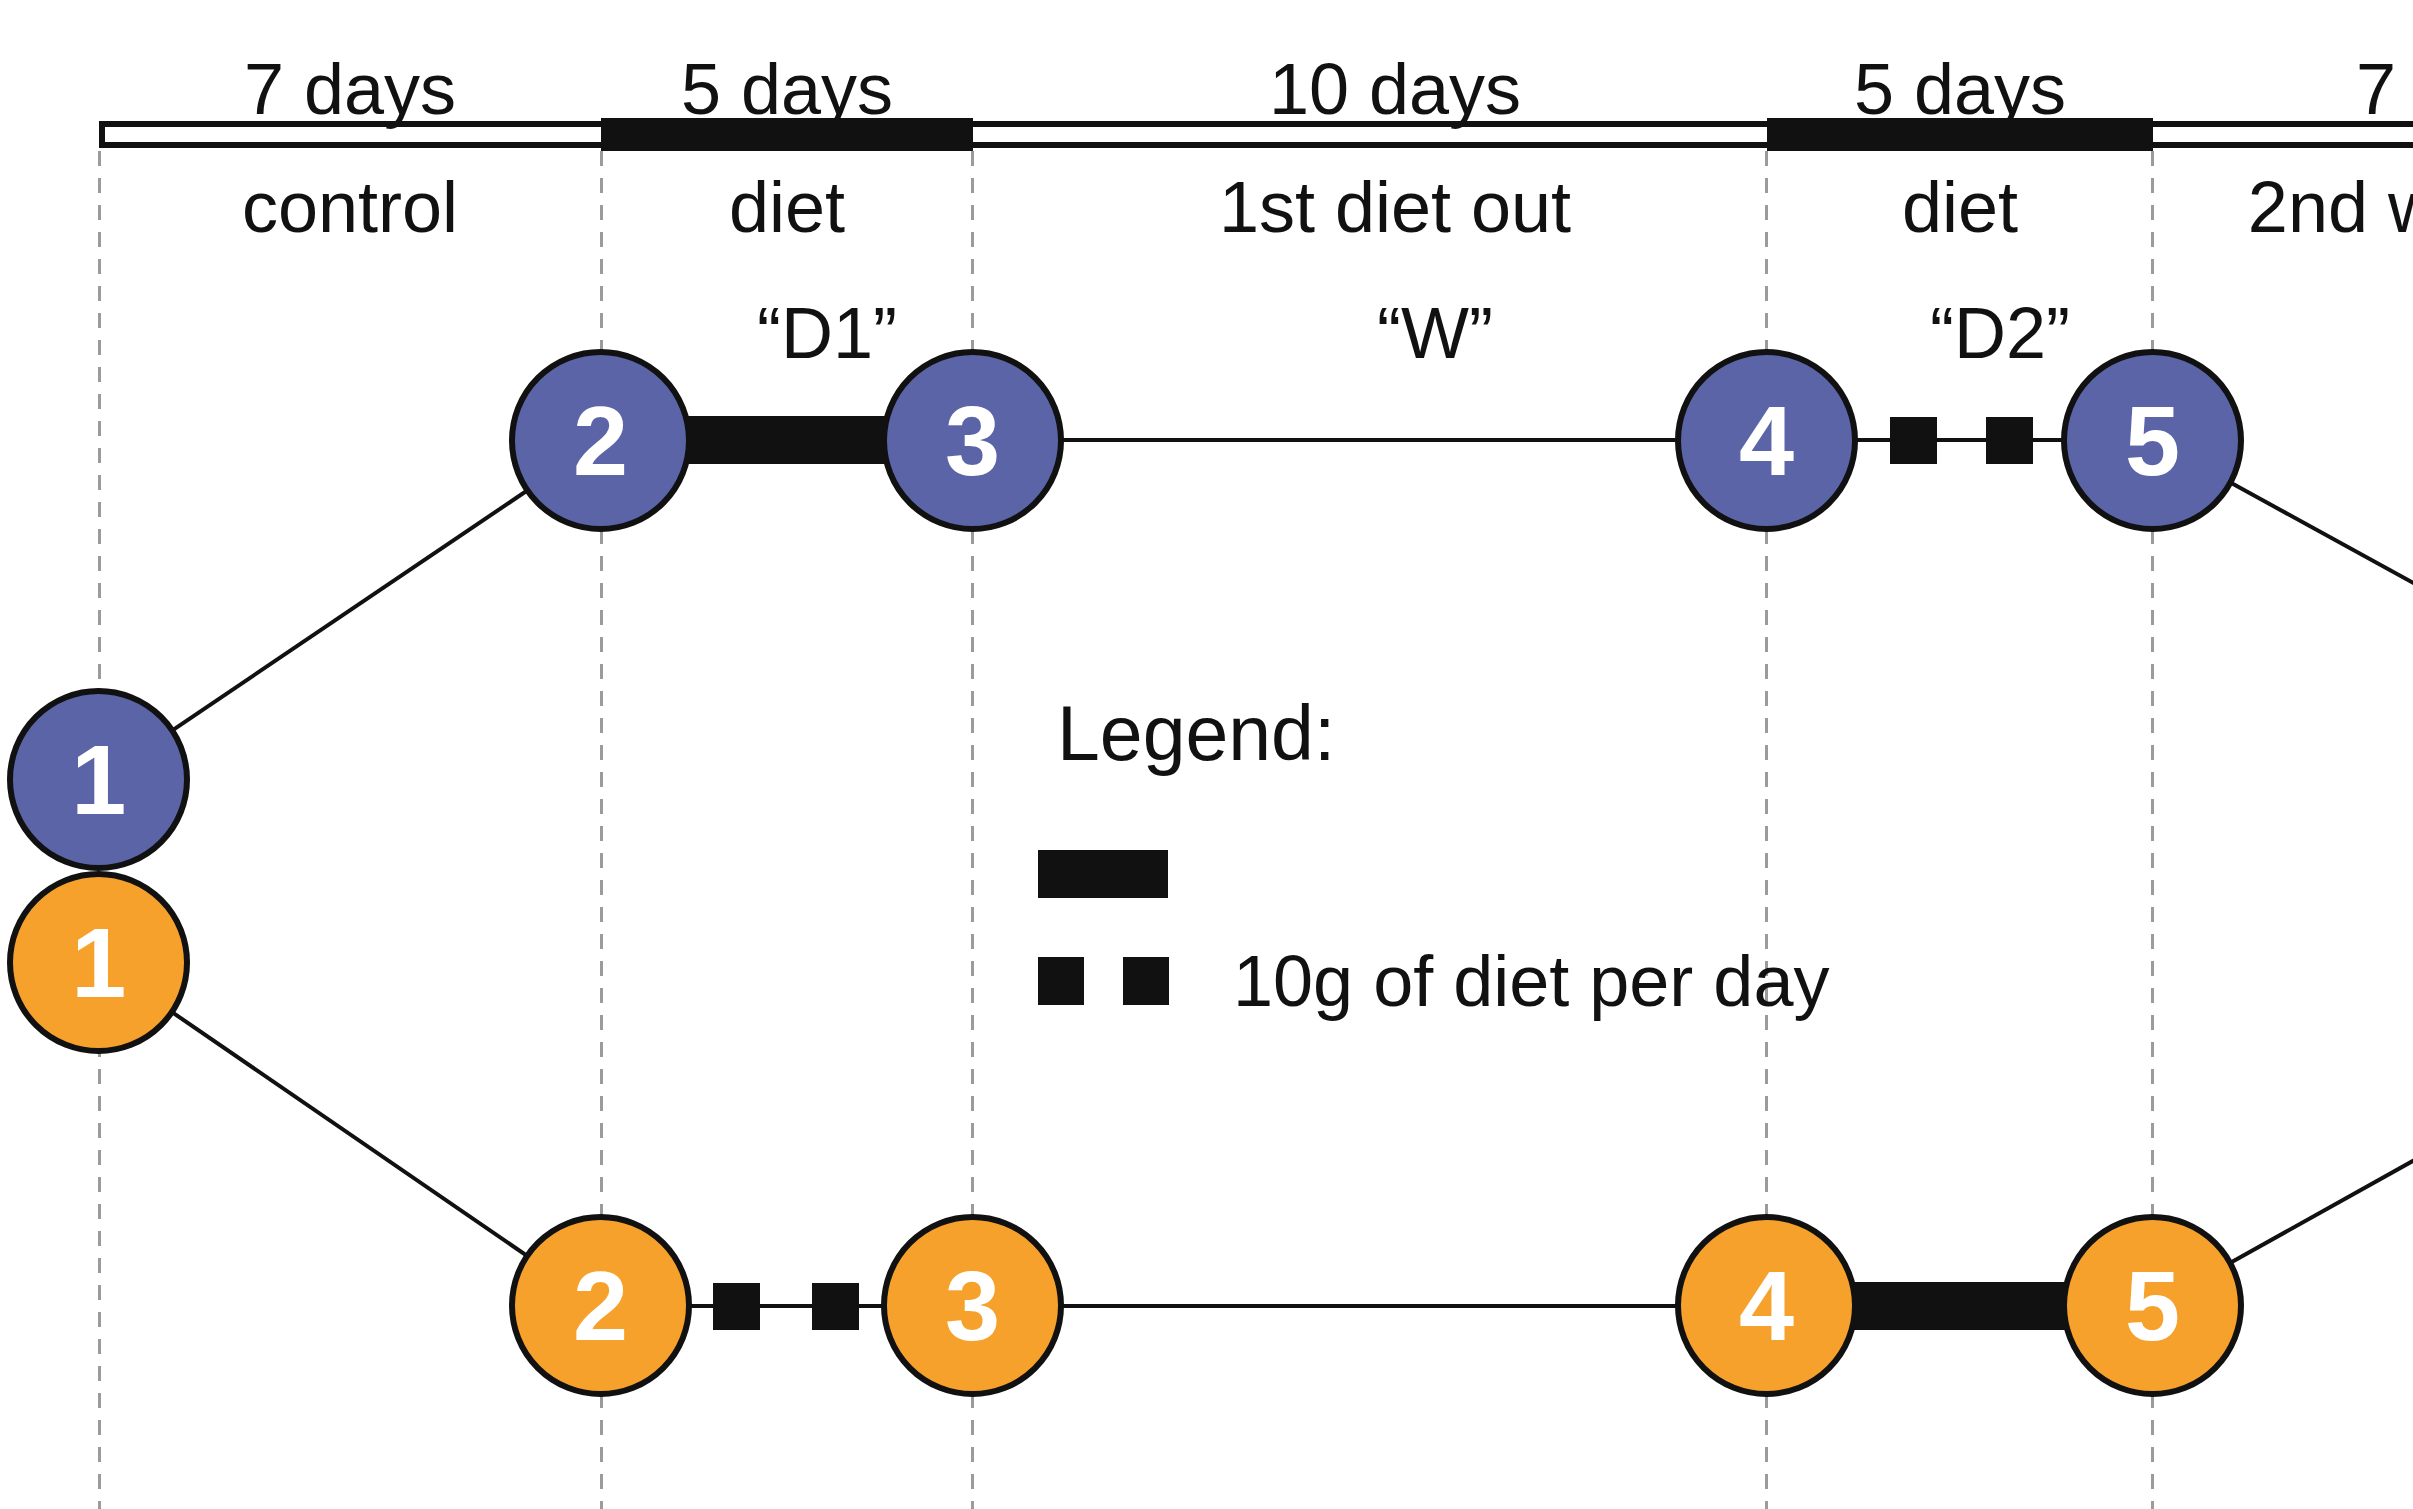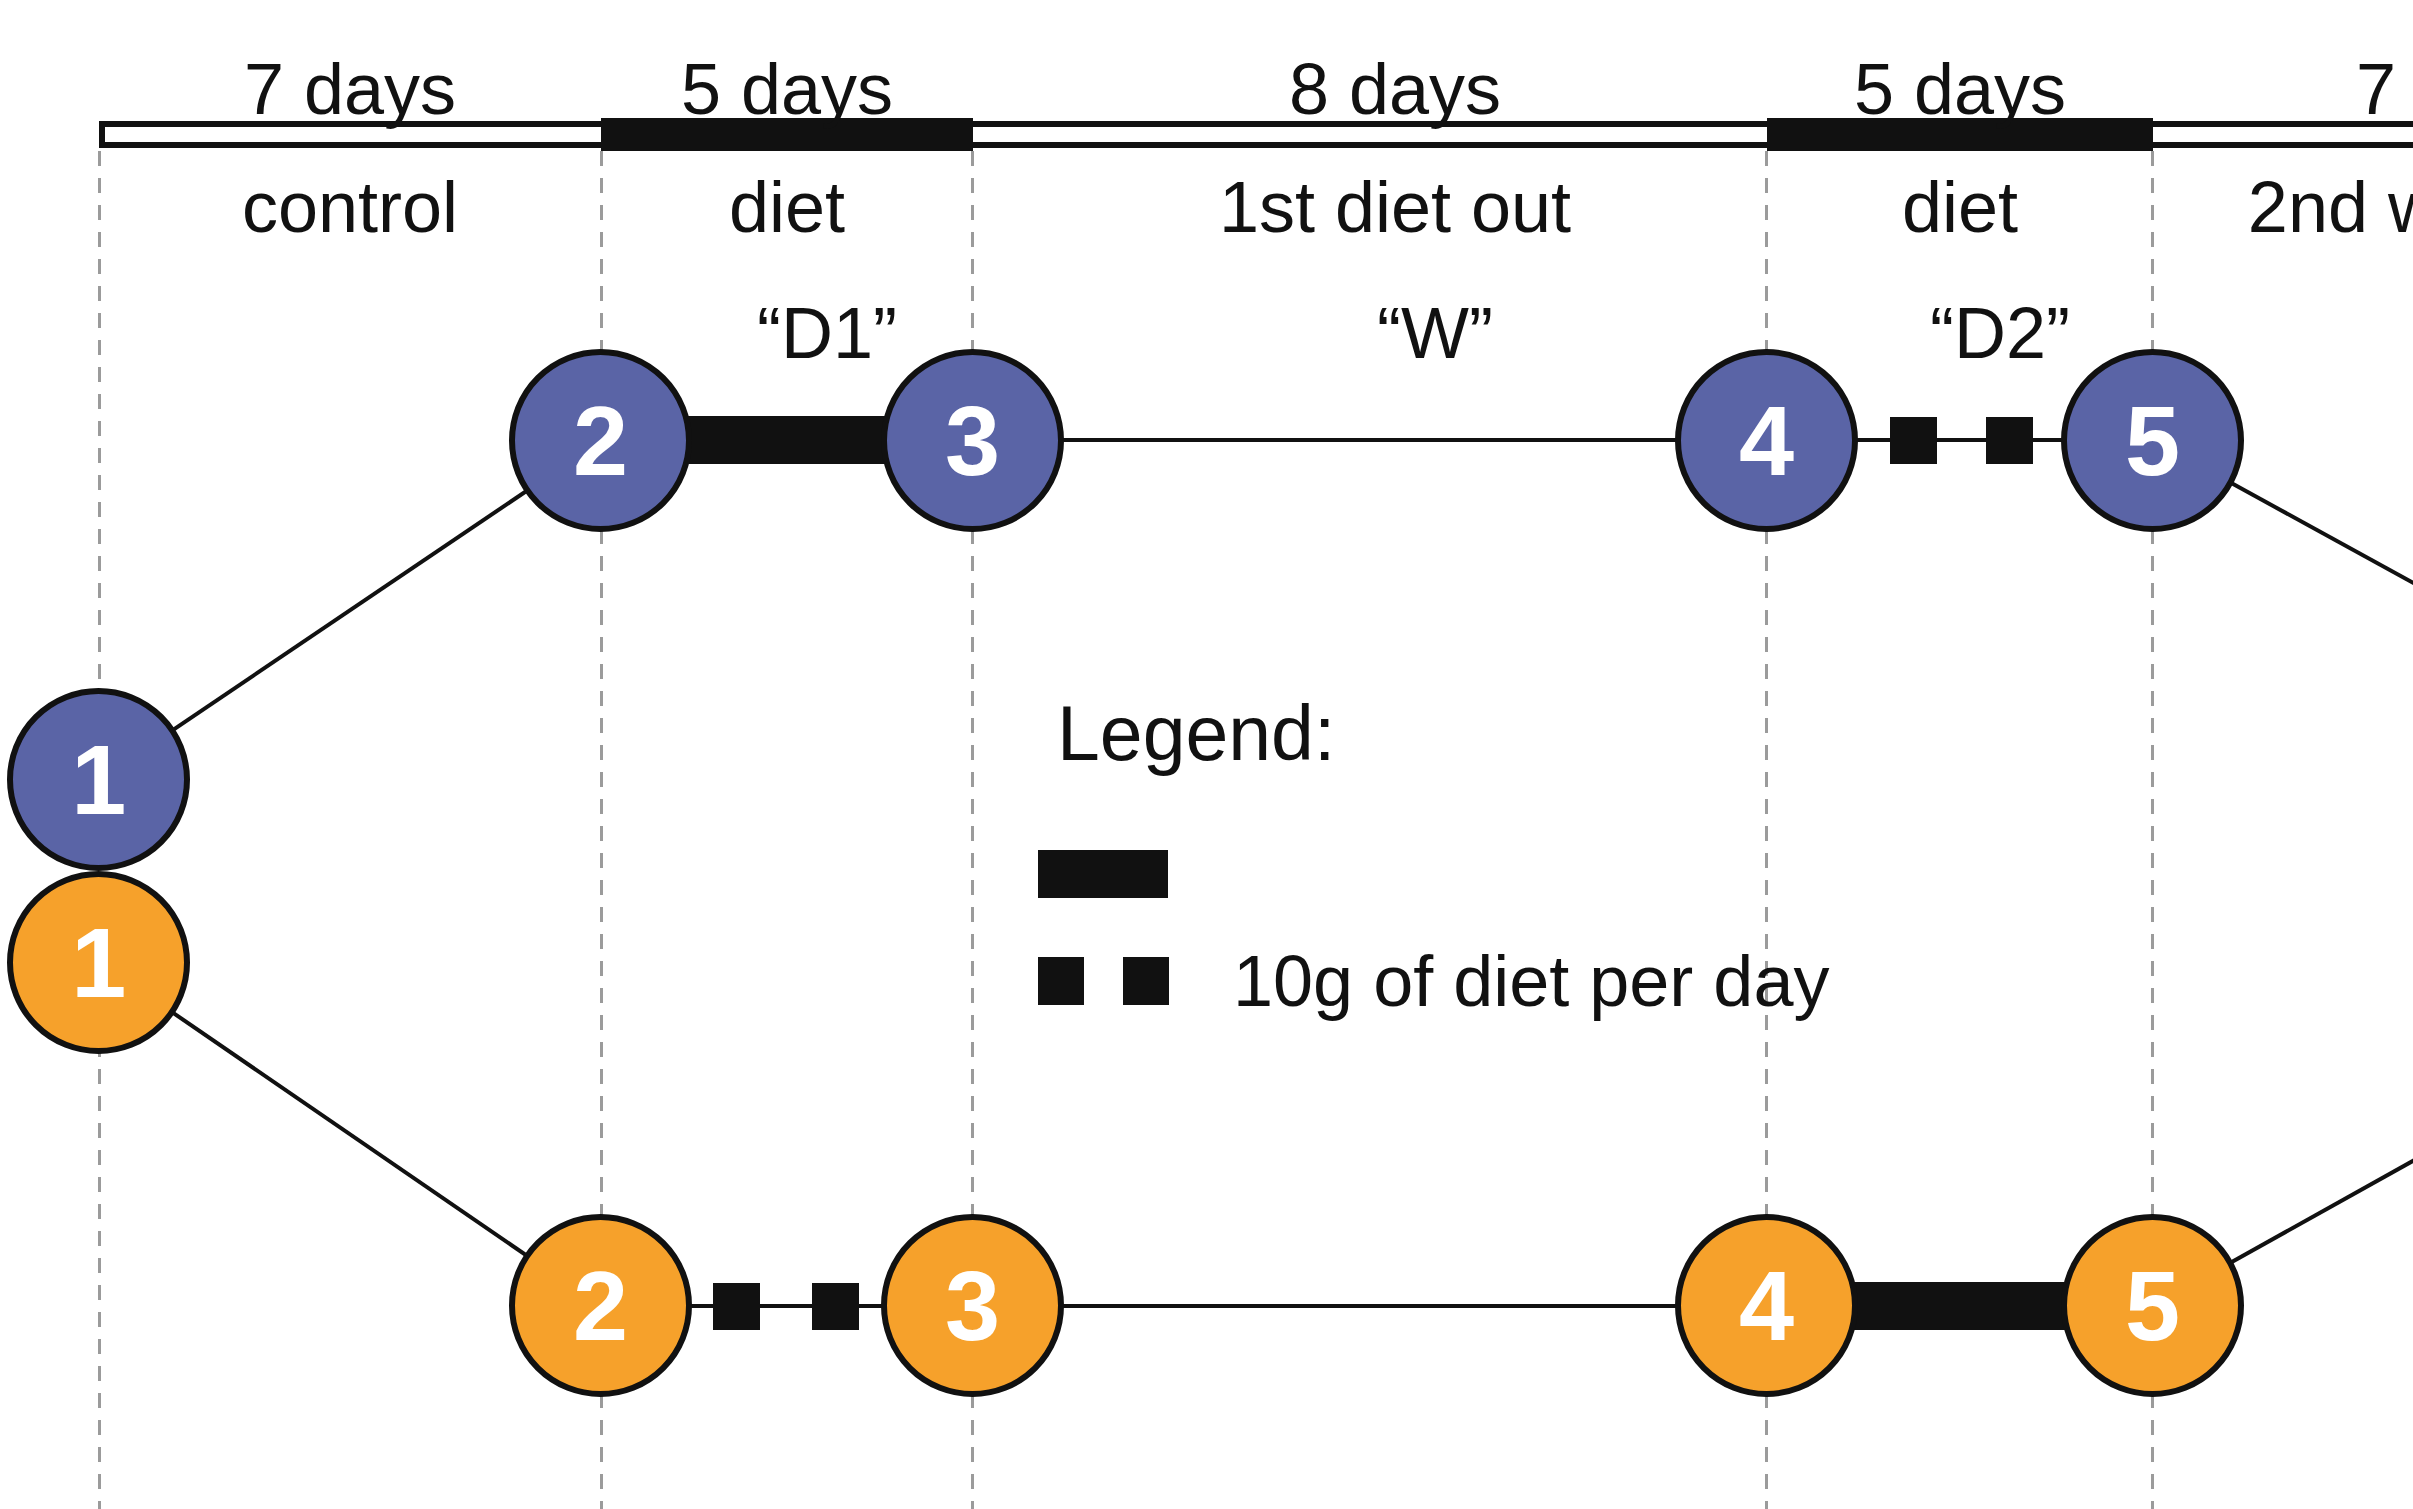--- a/index.html
+++ b/index.html
@@ -73,21 +73,21 @@
   <div class="guide g3"></div>
   <div class="guide g4"></div>
   <div class="guide g5"></div>
 
   <div class="bar"></div>
   <div class="diet-seg seg-d1"></div>
   <div class="diet-seg seg-d2"></div>
 
   <div class="lbl dur cx1">7 days</div>
   <div class="lbl dur cx2">5 days</div>
-  <div class="lbl dur cx3">8 days</div>
+  <div class="lbl dur cx3">10 days</div>
   <div class="lbl dur cx4">5 days</div>
   <div class="lbl dur cx5">7 days</div>
 
   <div class="lbl nm cx1">control</div>
   <div class="lbl nm cx2">diet</div>
   <div class="lbl nm cx3">1st diet out</div>
   <div class="lbl nm cx4">diet</div>
   <div class="lbl nm cx5">2nd wash out</div>
 
   <div class="lbl code cx2">“D1”</div>

